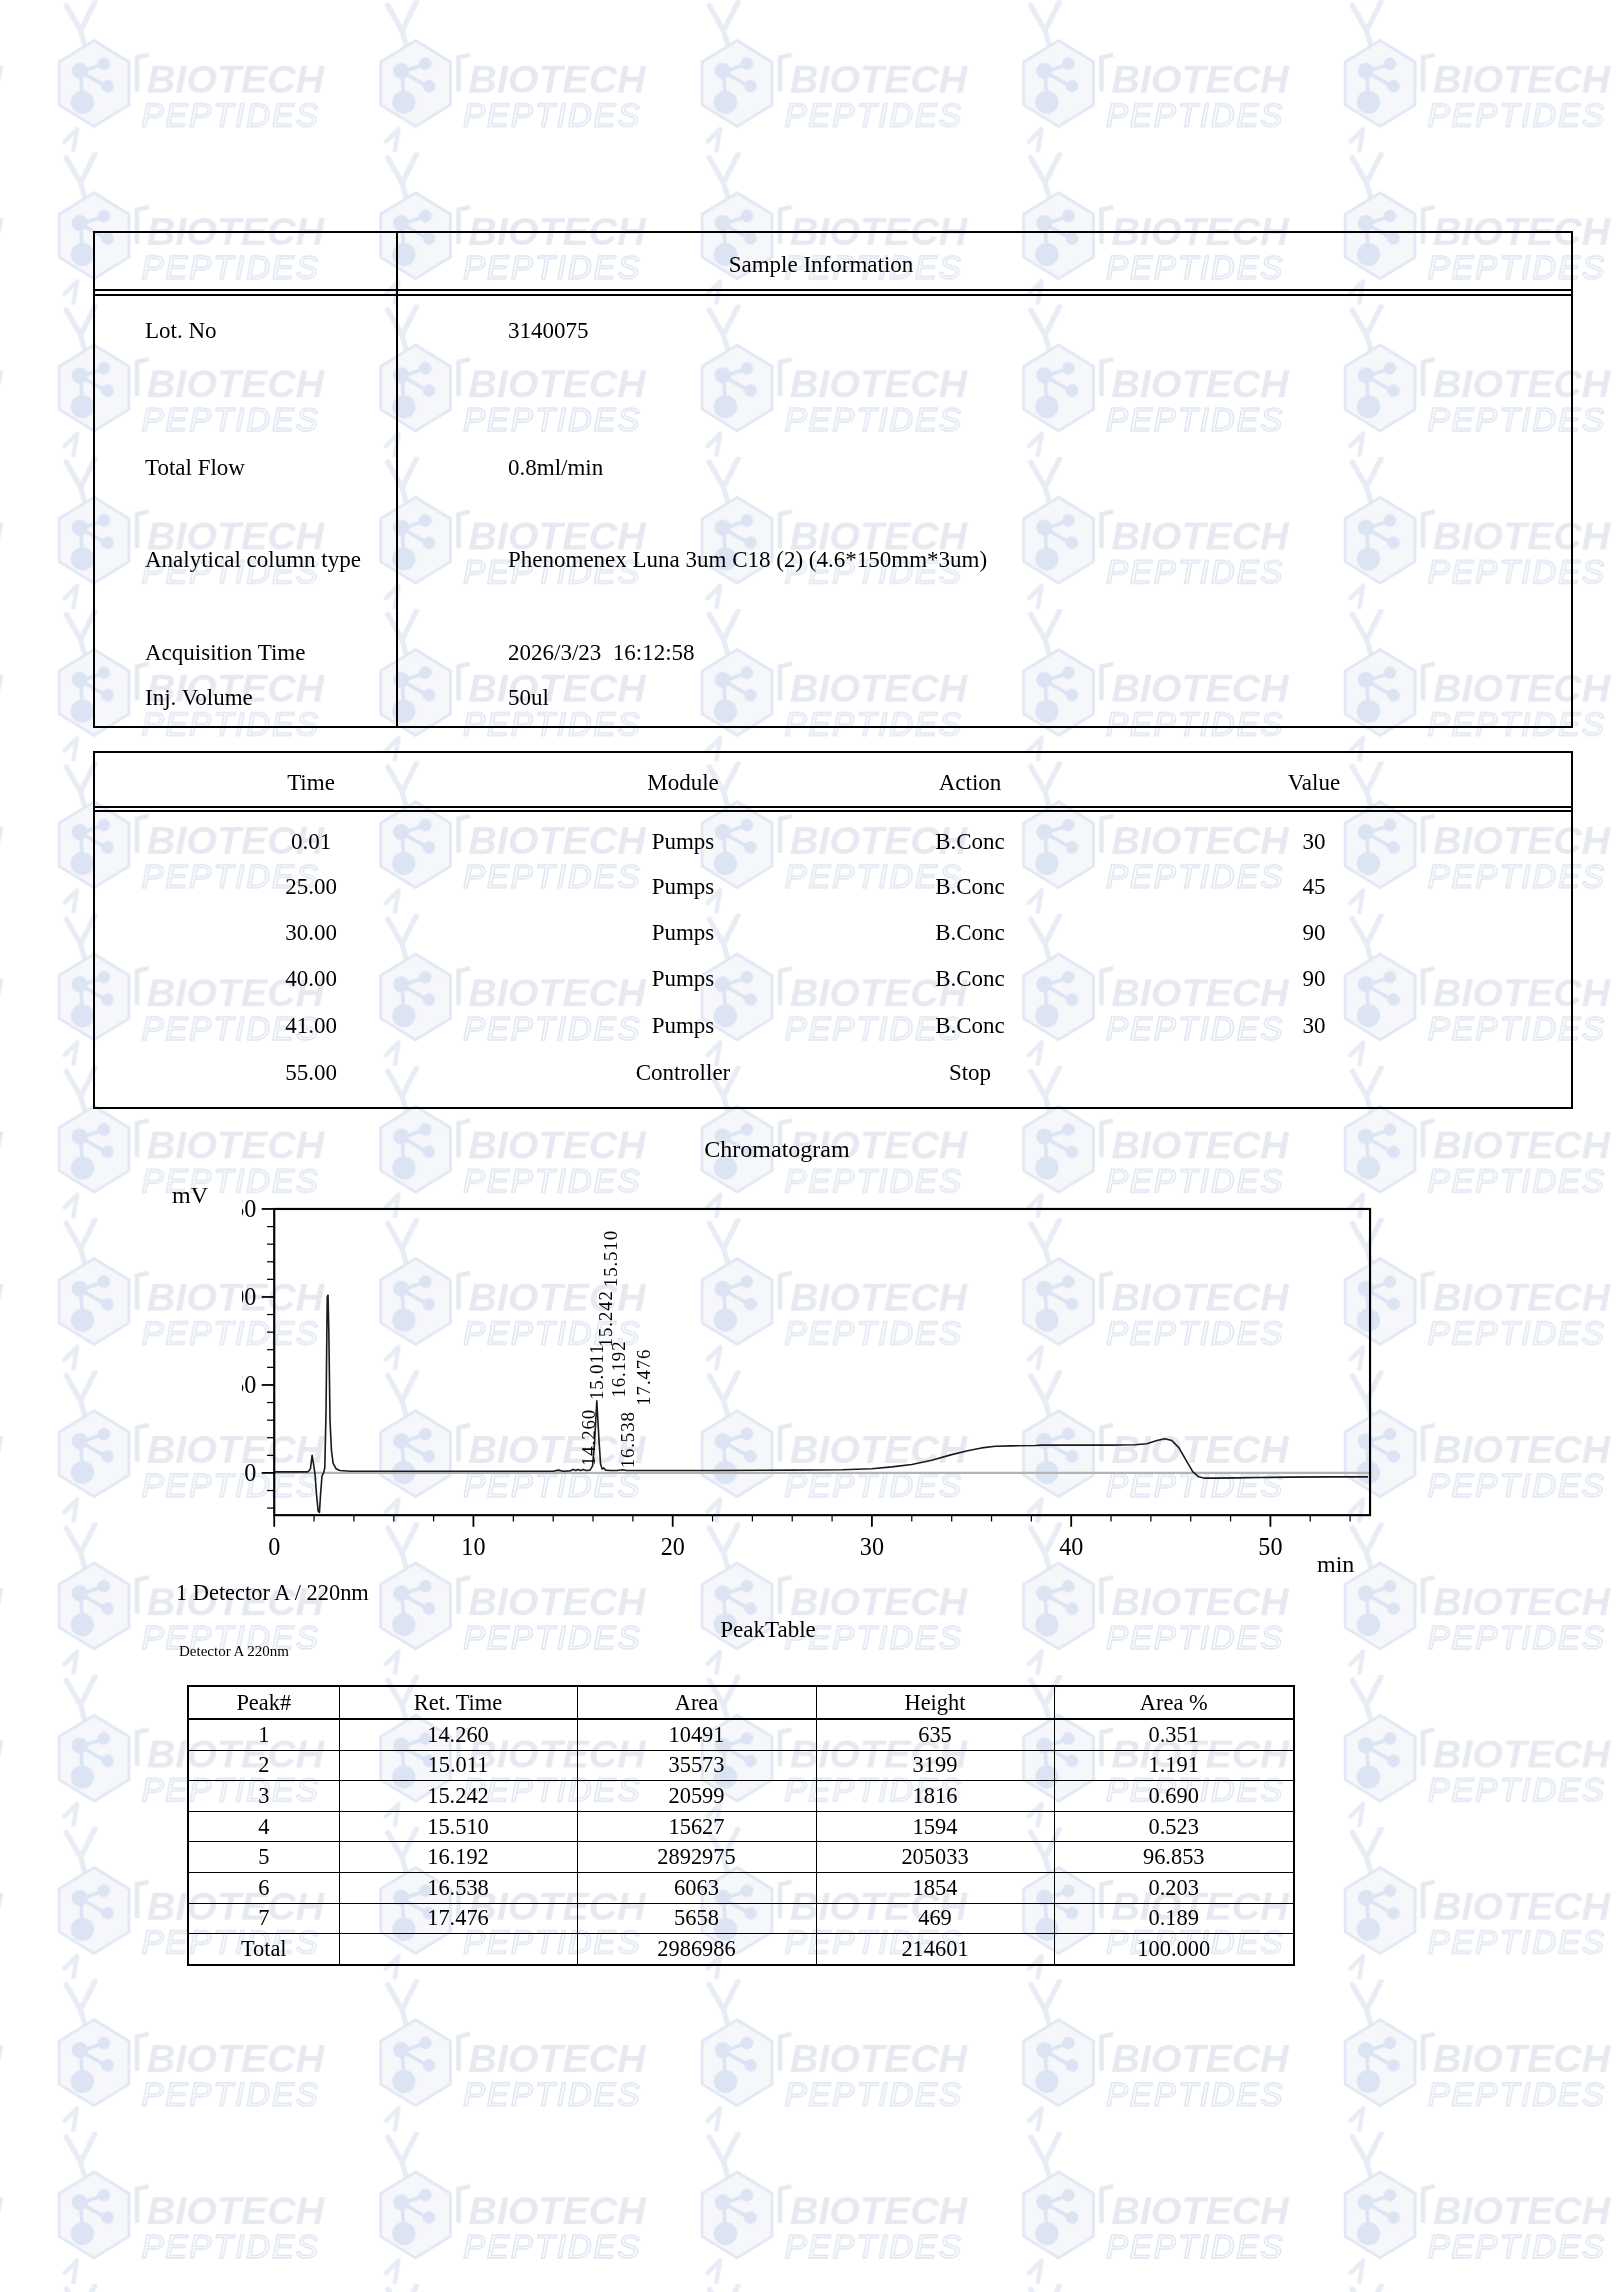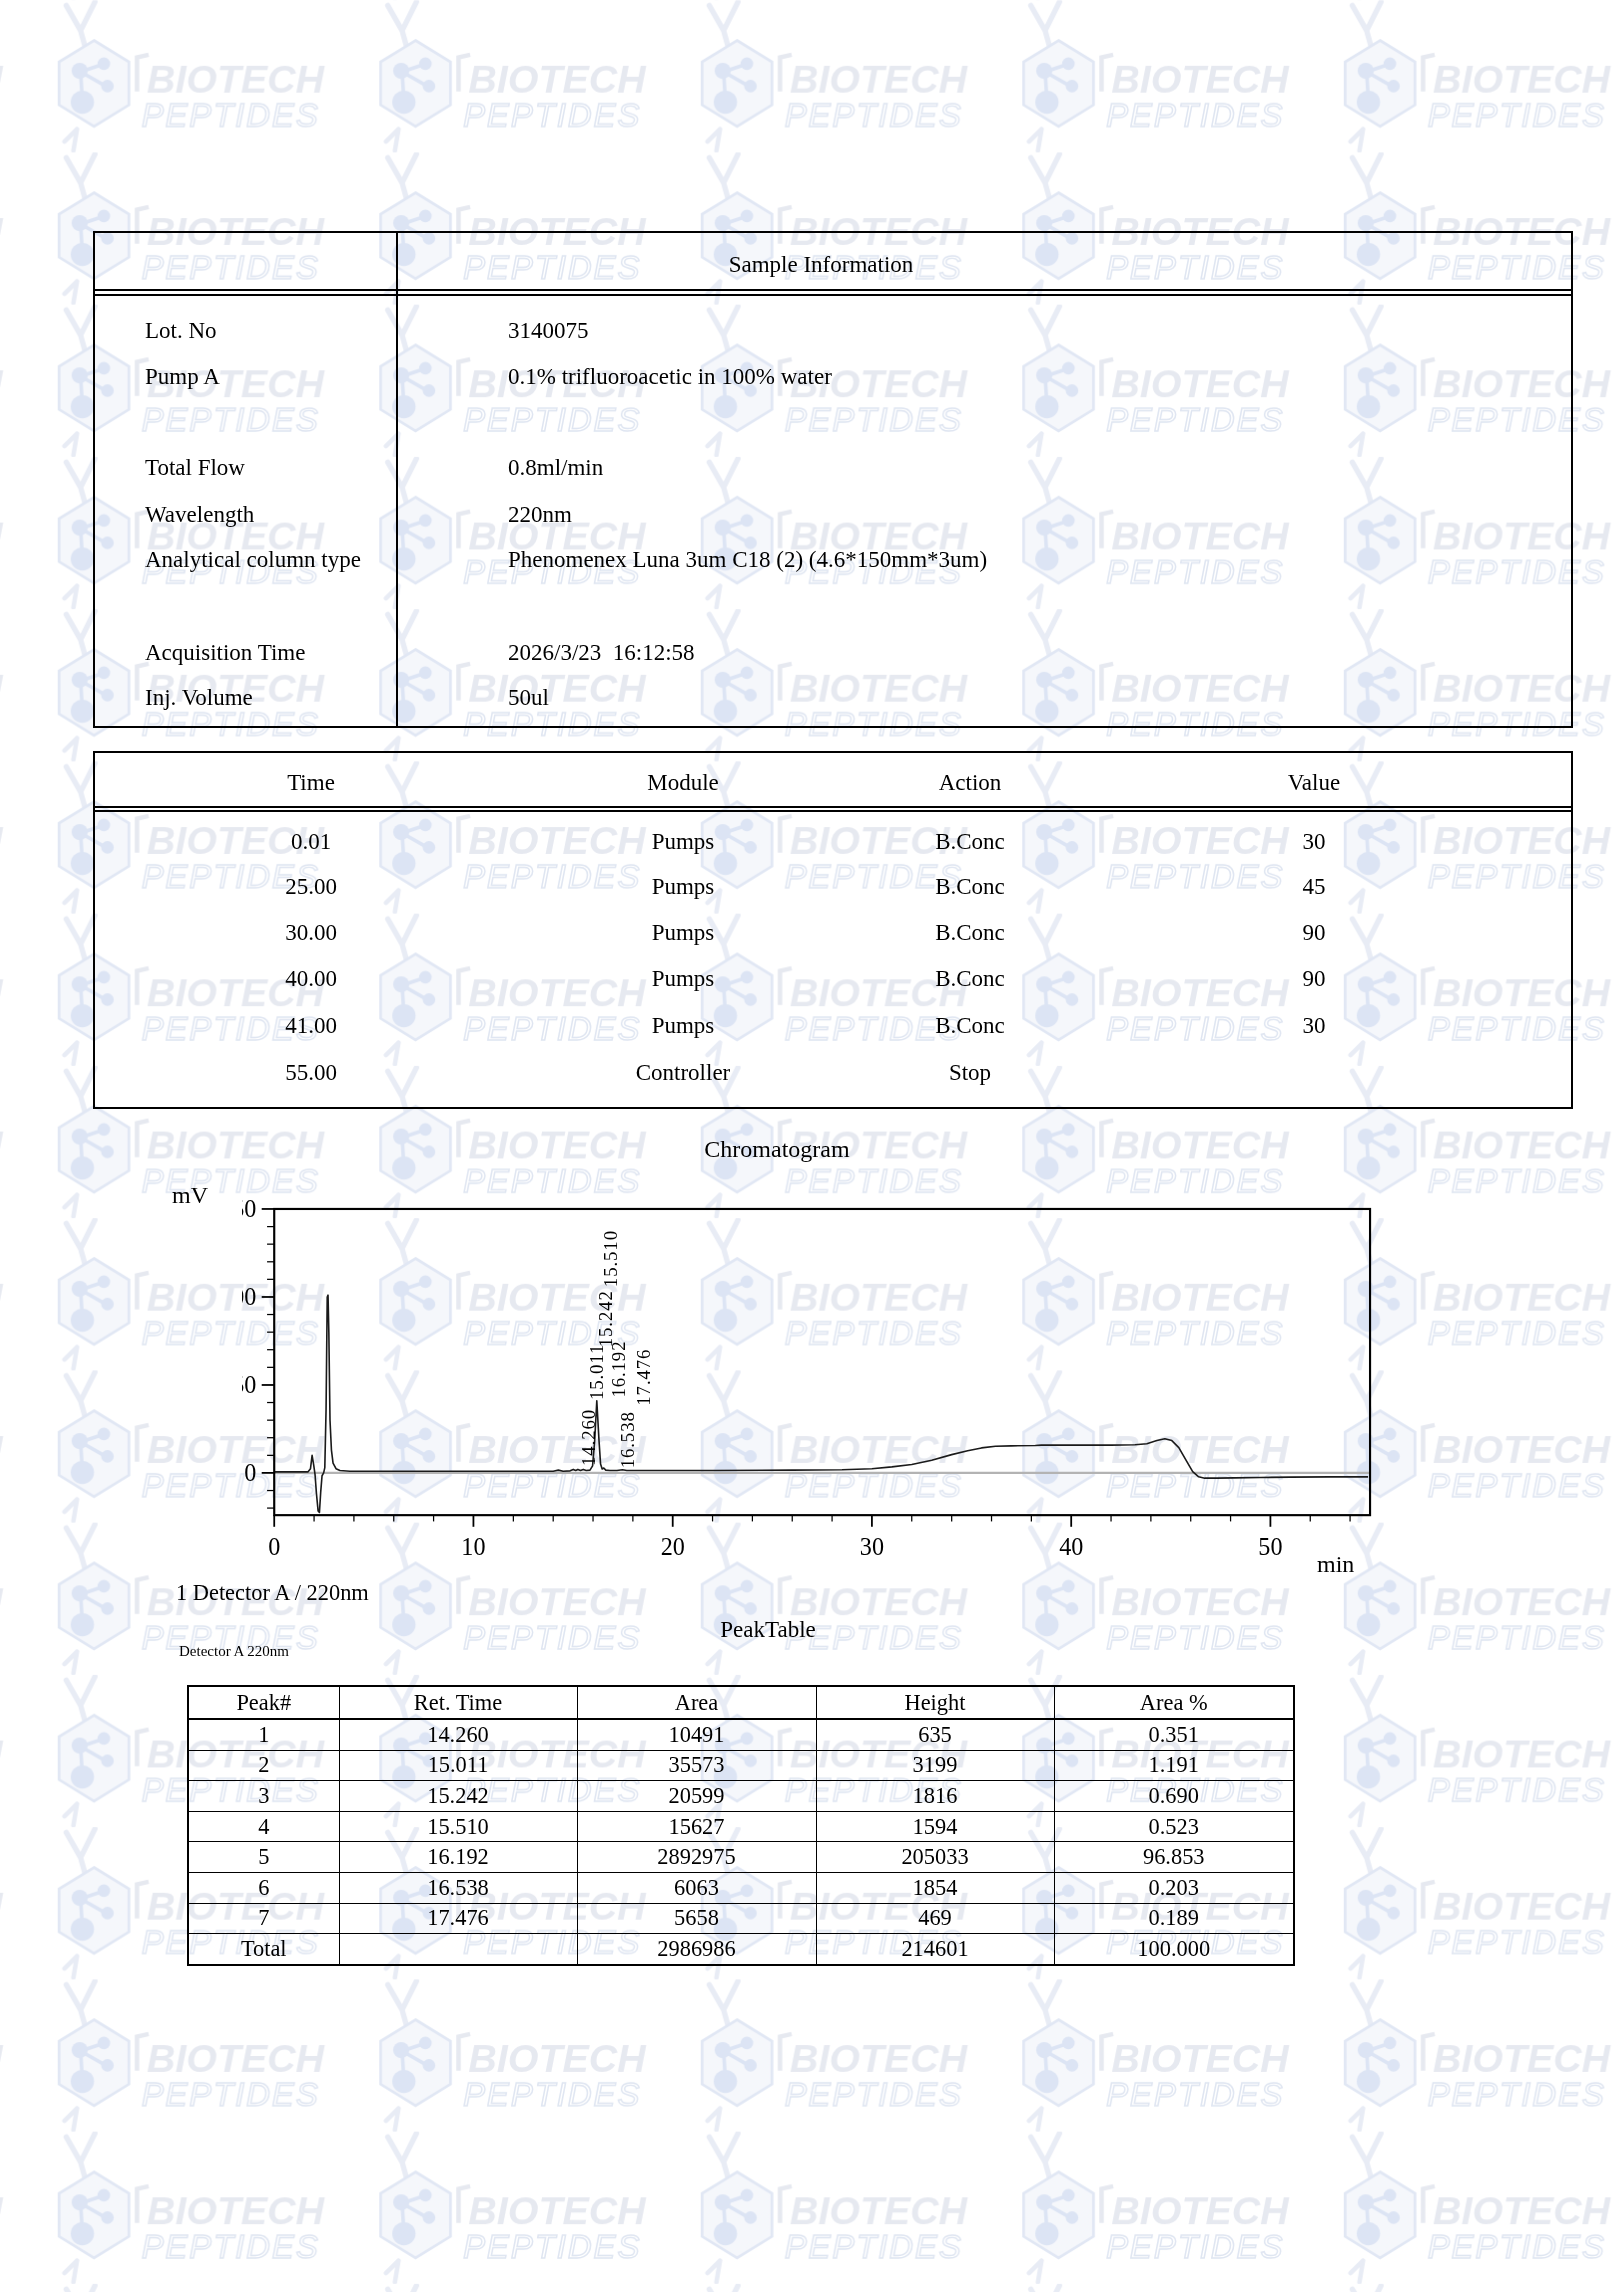--- a/index.html
+++ b/index.html
@@ -73,31 +73,23 @@
     <div class="si-table">
       <div class="si-divider"></div>
       <div class="si-sep1"></div>
       <div class="si-sep2"></div>
       <div class="abs t26" style="left:726px;top:18px;transform:translateX(-50%);">Sample Information</div>
 
       <div class="si-row" style="top:84px;">
         <span class="si-label t26">Lot. No</span>
         <span class="si-value t26">3140075</span>
         </div>
-      <div class="si-row" style="top:130px;">
-        <span class="si-label t26">Pump A</span>
-        <span class="si-value t26">0.1% trifluoroacetic in 100% water</span>
-        </div>
       <div class="si-row" style="top:221px;">
         <span class="si-label t26">Total Flow</span>
         <span class="si-value t26">0.8ml/min</span>
-        </div>
-      <div class="si-row" style="top:268px;">
-        <span class="si-label t26">Wavelength</span>
-        <span class="si-value t26">220nm</span>
         </div>
       <div class="si-row" style="top:313px;">
         <span class="si-label t26">Analytical column type</span>
         <span class="si-value t26">Phenomenex Luna 3um C18 (2) (4.6*150mm*3um)</span>
         </div>
       <div class="si-row" style="top:406px;">
         <span class="si-label t26">Acquisition Time</span>
         <span class="si-value t26">2026/3/23  16:12:58</span>
         </div>
       <div class="si-row" style="top:451px;">

